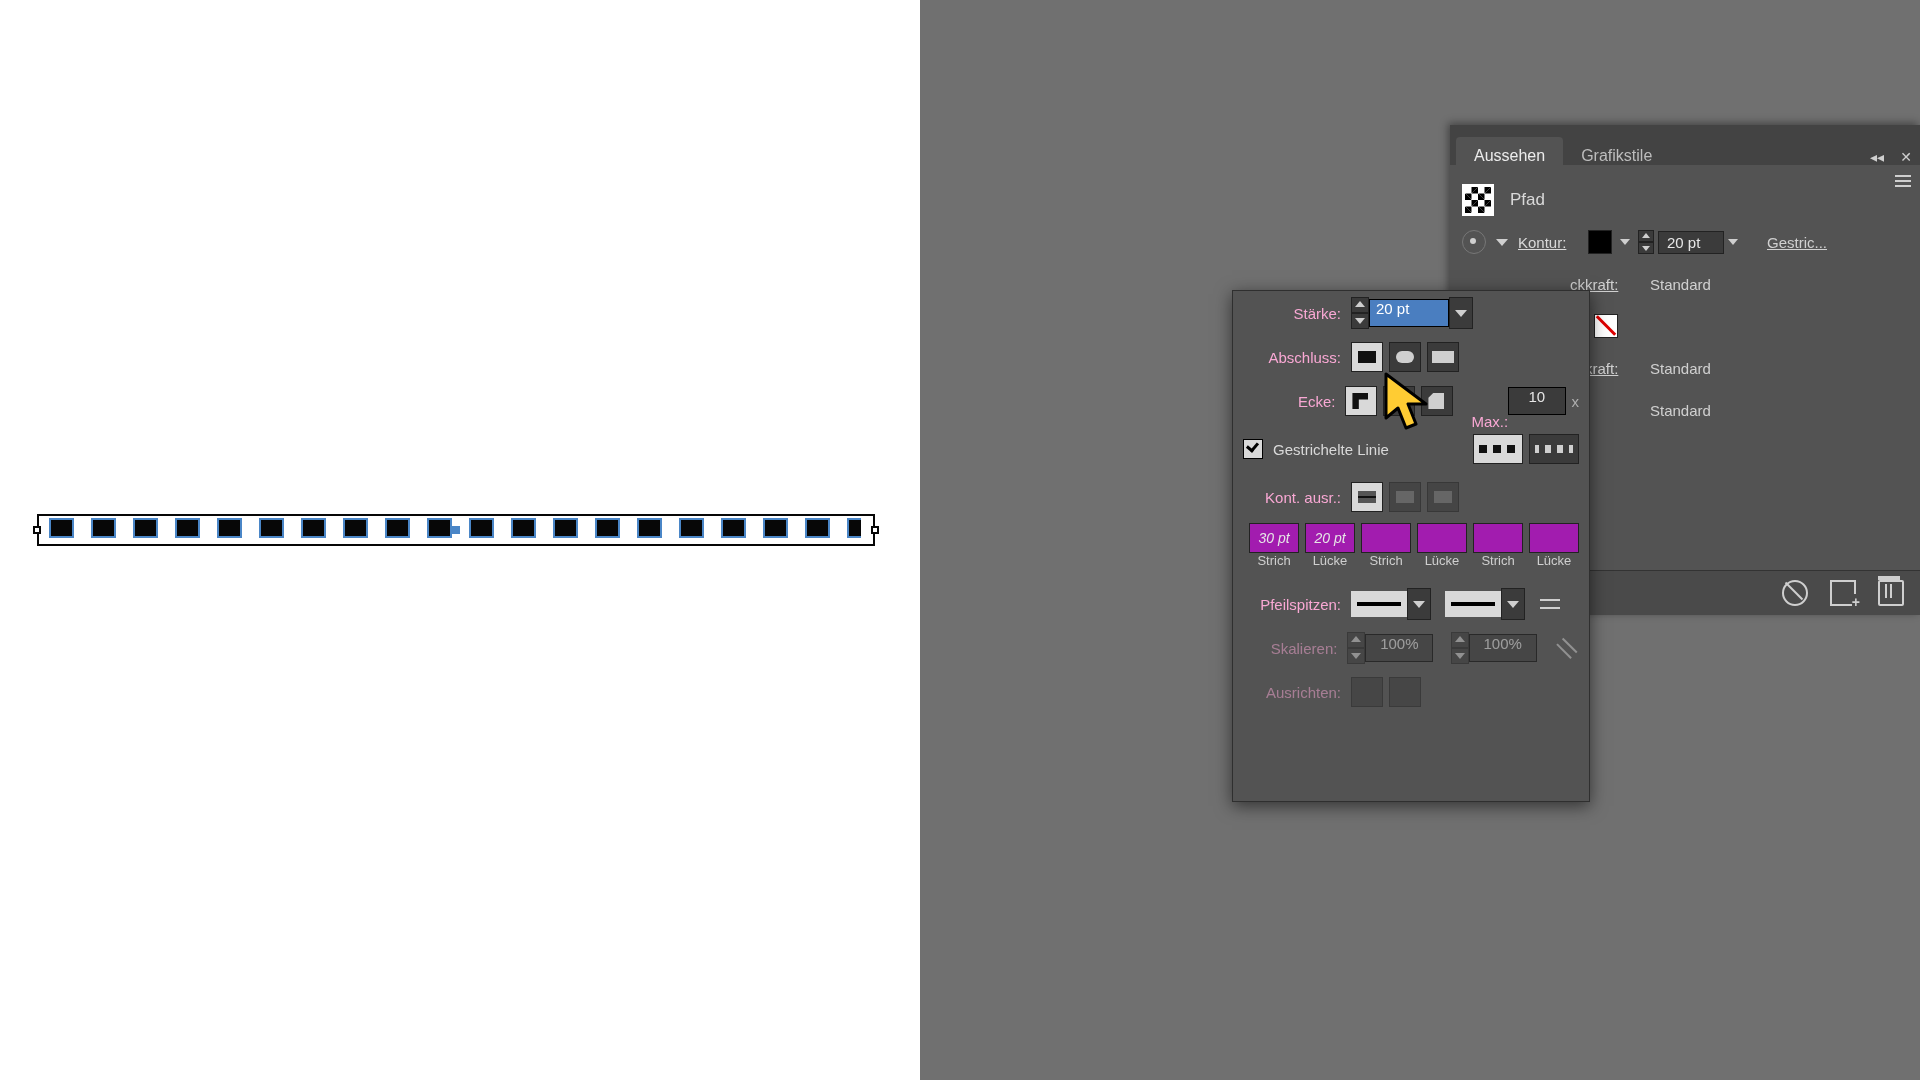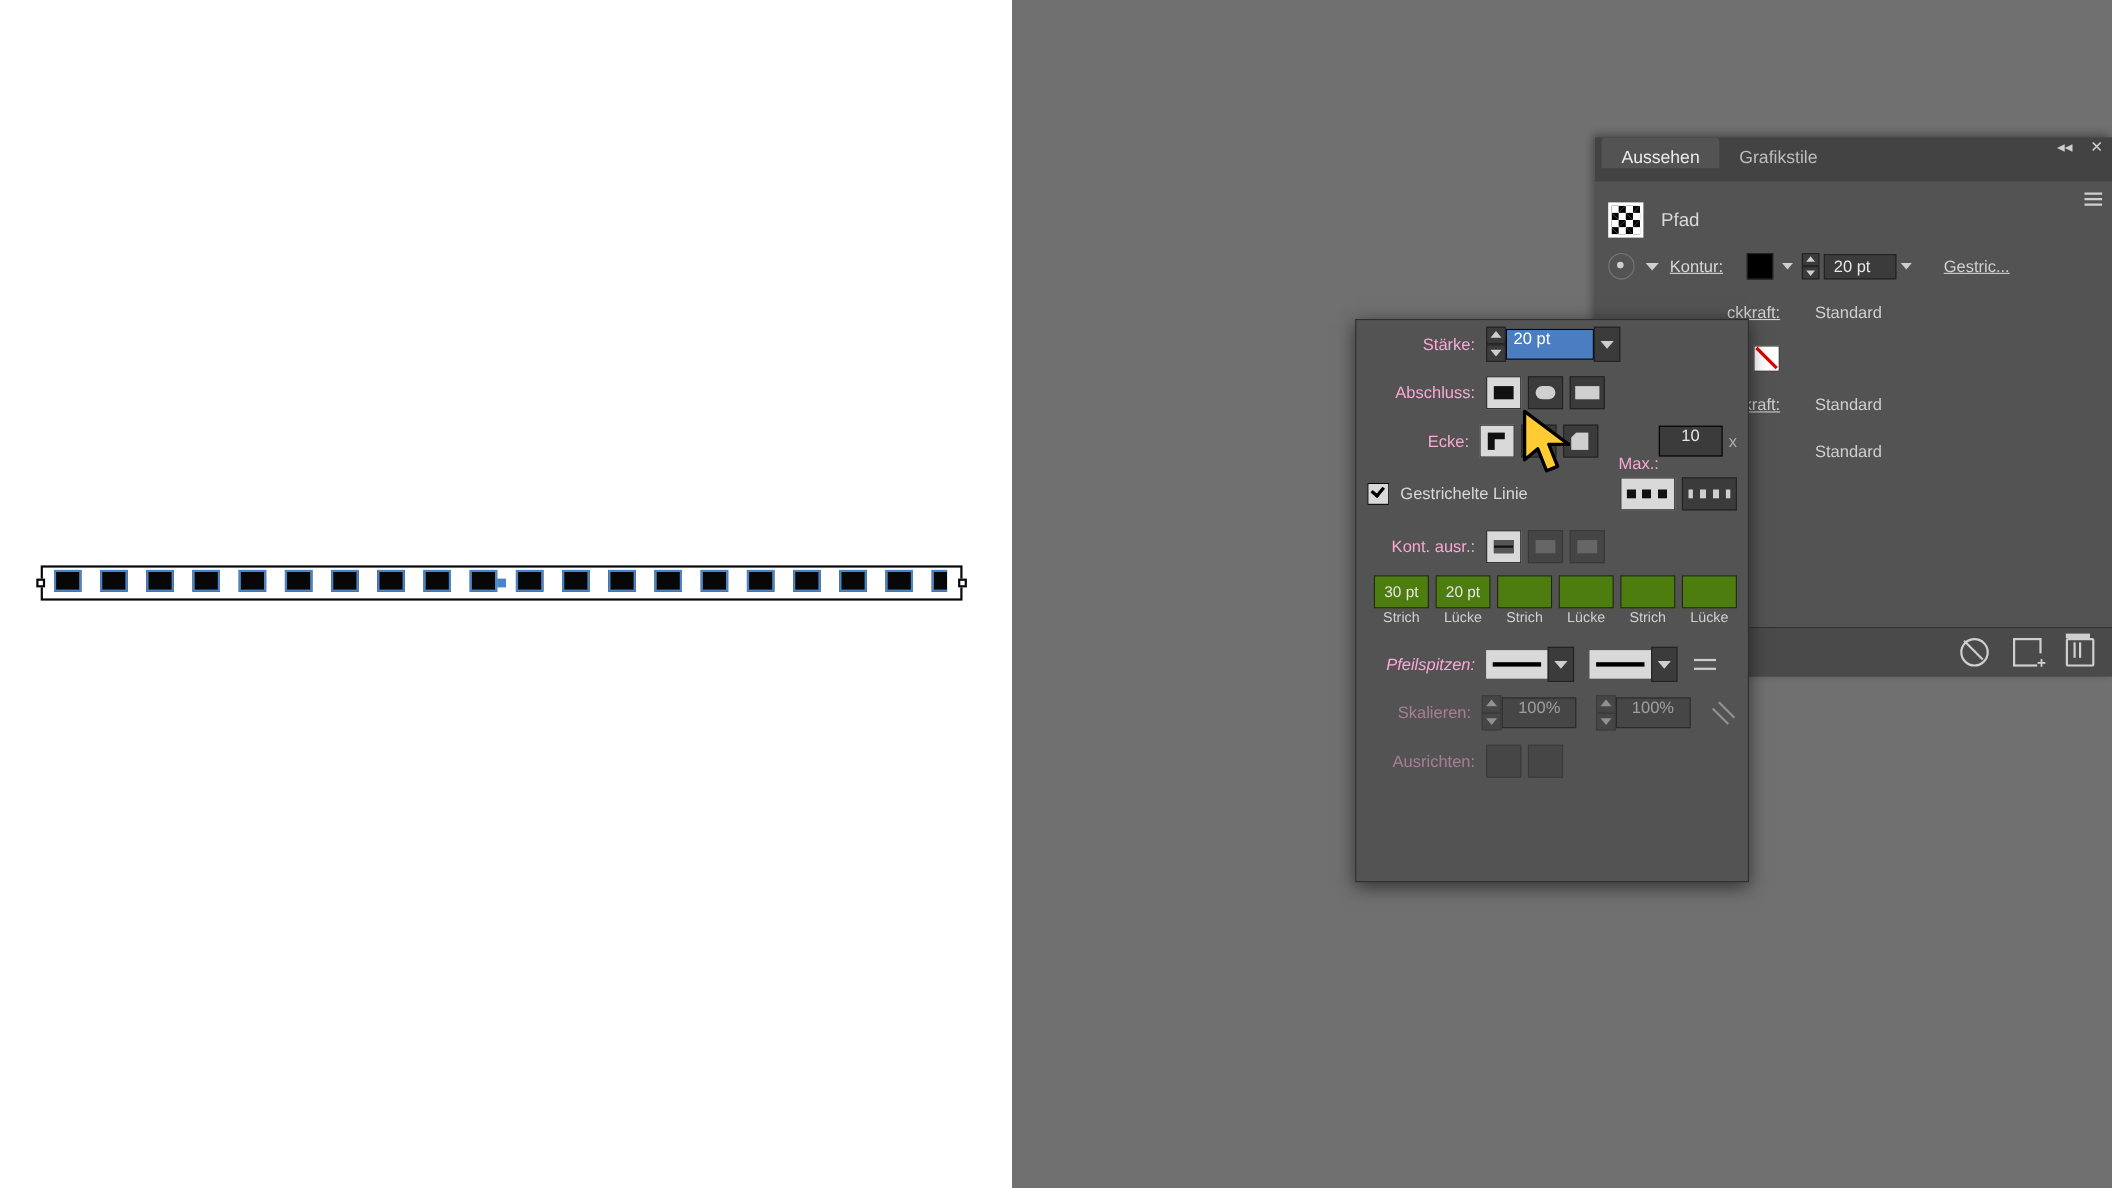--- a/index.html
+++ b/index.html
@@ -86,21 +86,21 @@
     height: 490px;
     background: #535353;
     color: #d9d9d9;
     font-size: 15px;
     box-shadow: -2px -2px 8px rgba(0,0,0,0.4);
   }
   #appearance-panel .tabbar {
     height: 40px;
     background: #434343;
     display: flex;
-    align-items: flex-start;
+    align-items: flex-end;
     padding-left: 6px;
   }
   #appearance-panel .tab {
     padding: 10px 18px 0 18px;
     font-size: 16px;
     color: #bdbdbd;
     border-top-left-radius: 4px;
     border-top-right-radius: 4px;
   }
   #appearance-panel .tab.active {
@@ -370,23 +370,23 @@
       linear-gradient(90deg,transparent 0 6px,#cfcfcf 6px 12px,transparent 12px 18px,
         #cfcfcf 18px 24px,transparent 24px 30px);
     box-sizing:border-box;
   }
   .dashmode-a.active::after{  }
 
   .dash-inputs-row{
     display:flex;gap:6px;padding:4px 10px 0 16px;
   }
   .dash-inputs-row .dcell{
-    width:54px;height:28px;background:#4d7c0f;
+    width:54px;height:28px;background:#a21caf;
     border:1px solid #222;color:#e6e6e6;text-align:center;
-    line-height:28px;font-size:14px;
+    line-height:28px;font-size:14px;font-style:italic;
   }
   .dash-labels-row{
     display:flex;gap:6px;padding:0 10px 8px 16px;
   }
   .dash-labels-row .dlab{
     width:56px;text-align:center;font-size:13px;color:#cfcfcf;
   }
 
   .arrow-swatch {
     width:56px;height:26px;background:#d9d9d9;
@@ -573,21 +573,21 @@
   </div>
   <div class="dash-labels-row">
     <div class="dlab">Strich</div>
     <div class="dlab">Lücke</div>
     <div class="dlab">Strich</div>
     <div class="dlab">Lücke</div>
     <div class="dlab">Strich</div>
     <div class="dlab">Lücke</div>
   </div>
 
-  <div class="srow" style="margin-top:6px;font-style:italic;">
+  <div class="srow" style="margin-top:6px;">
     <div class="slabel">Pfeilspitzen:</div>
     <div class="arrow-swatch"></div>
     <div class="sdrop-btn"></div>
     <div style="width:14px;"></div>
     <div class="arrow-swatch"></div>
     <div class="sdrop-btn"></div>
     <div style="width:12px;"></div>
     <div class="swap-btn"></div>
   </div>
 

